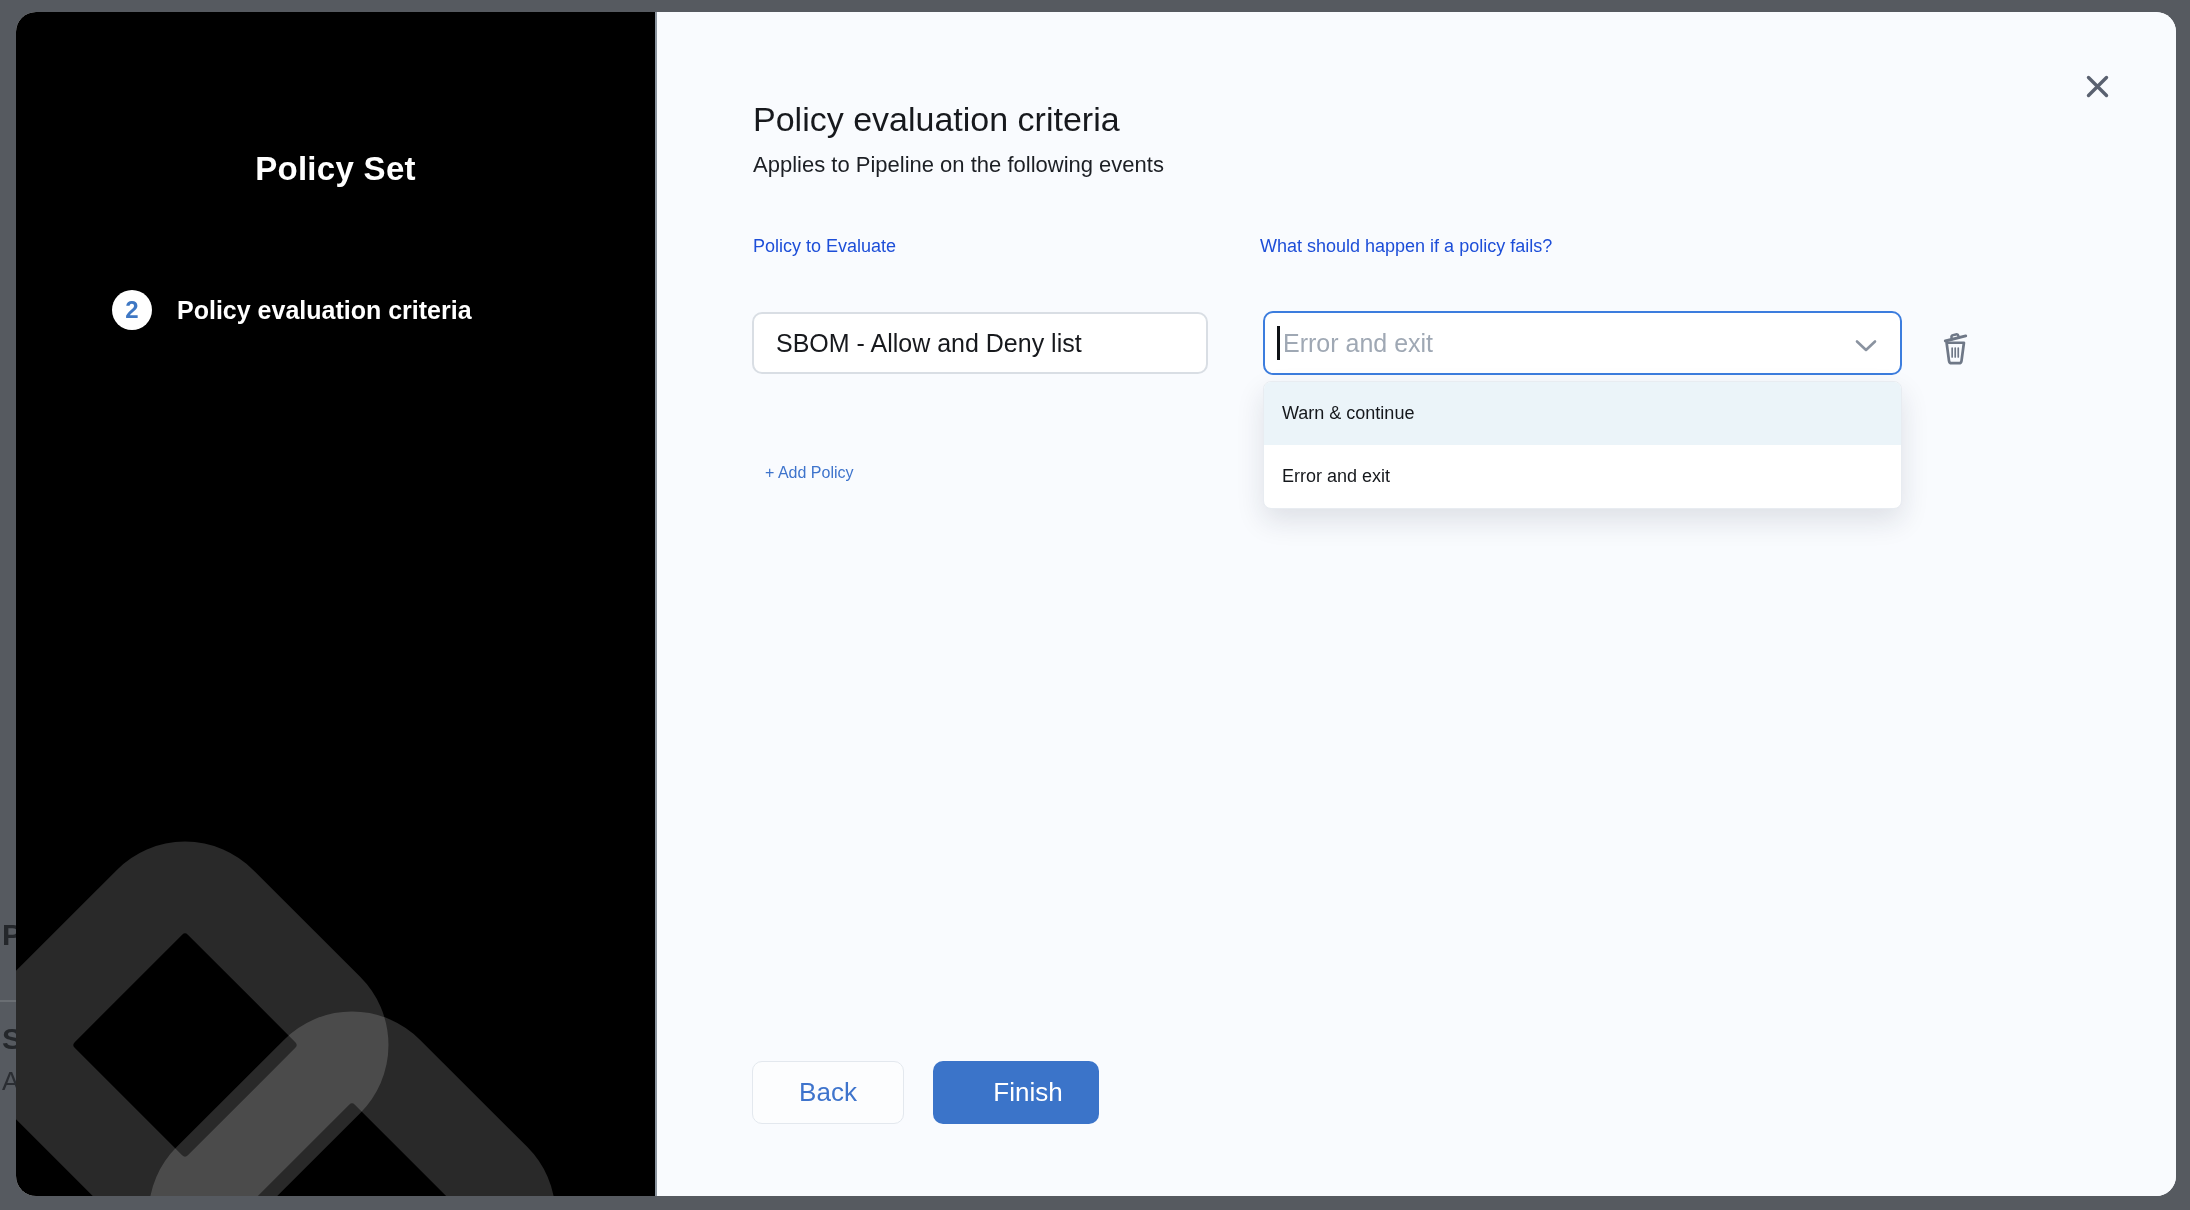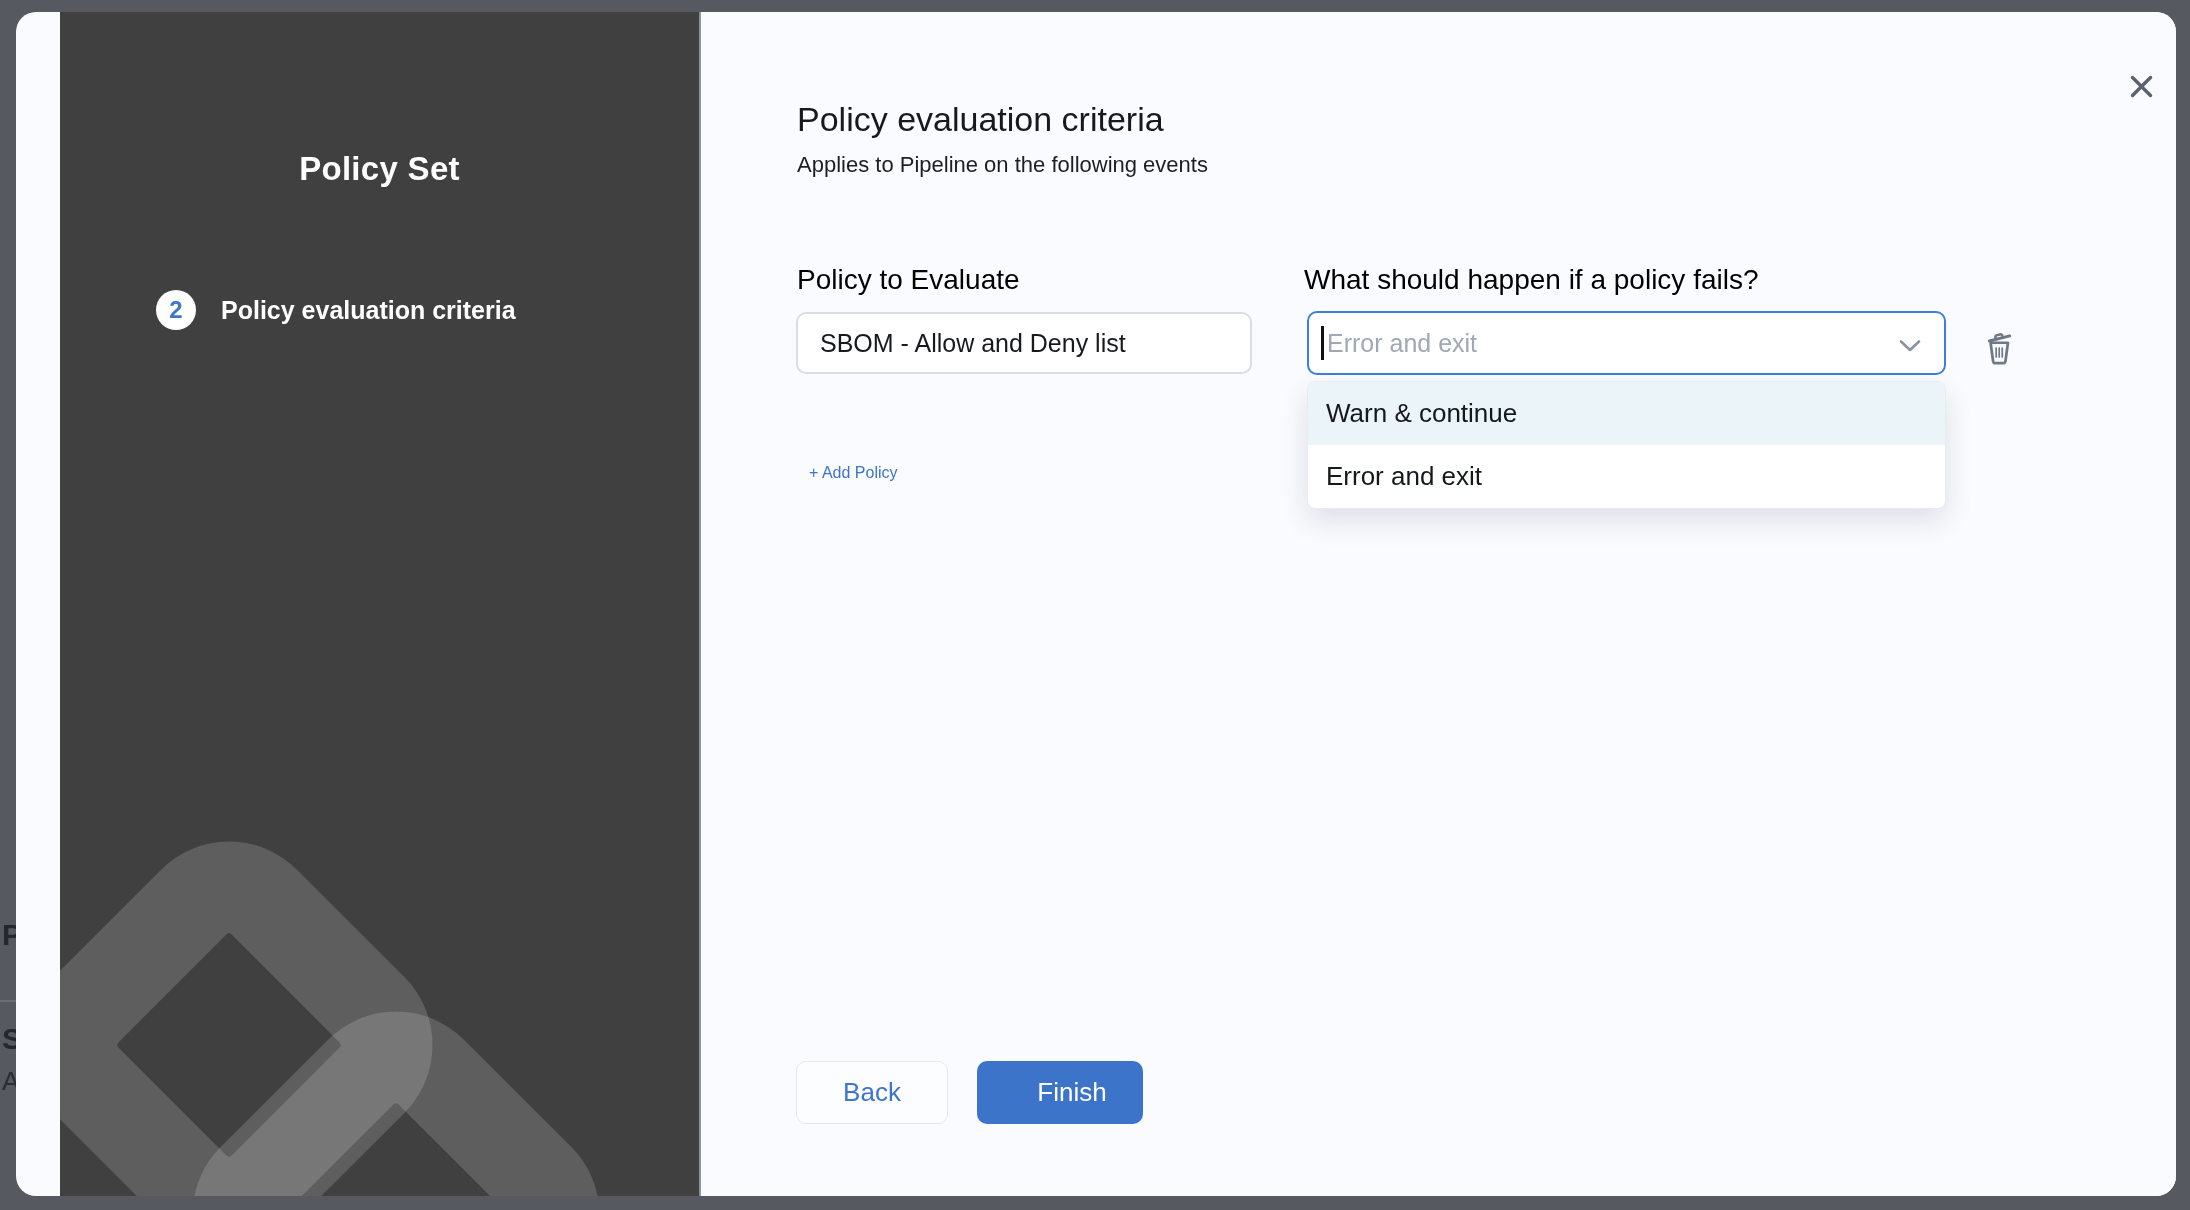--- a/index.html
+++ b/index.html
@@ -25,21 +25,21 @@
   
   .modal {
     position:absolute; left:16px; top:12px; width:2160px; height:1184px;
     border-radius:20px; overflow:hidden; display:flex; z-index:2;
     background:#F9FBFE;
   }
 
   
   .sidebar {
     position:relative; width:641px; flex:0 0 641px;
-    background:#404040; border-right:2px solid #8B949E; overflow:hidden;margin-left:44px;
+    background:#000000; border-right:2px solid #8B949E; overflow:hidden;
   }
   .watermark { position:absolute; left:0; top:0; width:639px; height:1184px; }
   .sidebar-title {
     position:absolute; top:138px; left:0; width:639px; text-align:center;
     color:#FFFFFF; font-size:33px; font-weight:700; letter-spacing:0.3px;
   }
   .steps { position:absolute; top:278px; left:96px; }
   .step { display:flex; align-items:center; gap:25px; height:40px; cursor:pointer; }
   .step + .step { margin-top:48px; }
   .step-icon {
@@ -54,21 +54,21 @@
   
   .panel { position:relative; flex:1 1 auto; background:#F9FBFE; }
   .close-btn {
     position:absolute; left:1420px; top:54px; width:40px; height:40px;
     background:none; border:none; cursor:pointer;
     display:flex; align-items:center; justify-content:center;
   }
   .panel-title { position:absolute; left:96px; top:88px; font-size:34px; font-weight:400; color:#17191D; }
   .panel-subtitle { position:absolute; left:96px; top:140px; font-size:22px; color:#1C1F24; }
 
-  .field-label { position:absolute; top:252px; font-size:28px; color:#000000; }
+  .field-label { position:absolute; top:224px; font-size:18px; color:#1d4ed8; }
   .label-policy { left:96px; }
   .label-fail { left:603px; }
 
   .field {
     position:absolute; background:#FFFFFF; border-radius:10px;
     display:flex; align-items:center; cursor:pointer;
   }
   .field-policy {
     left:95px; top:300px; width:456px; height:62px;
     border:2px solid #D9DEE4; padding-left:22px;
@@ -88,21 +88,21 @@
     display:flex; align-items:center; justify-content:center;
   }
 
   .dropdown-menu {
     position:absolute; left:606px; top:369px; width:639px;
     background:#FFFFFF; border:1px solid #E8ECF1; border-radius:8px;
     box-shadow:0 12px 28px rgba(25,35,55,0.12); overflow:hidden; z-index:5;
   }
   .dropdown-option {
     height:63px; display:flex; align-items:center; padding-left:18px;
-    font-size:26px; color:#15181C; cursor:pointer;
+    font-size:18px; color:#15181C; cursor:pointer;
   }
   .dropdown-option.highlighted { background:#EBF4F9; }
 
   .add-policy {
     position:absolute; left:108px; top:452px;
     font-size:16px; color:#3E74CC; text-decoration:none; cursor:pointer;
   }
 
   .btn { position:absolute; top:1005px; height:63px; border-radius:10px; font-size:26px;
          font-family:"Liberation Sans", sans-serif; cursor:pointer;margin-top:44px; }

